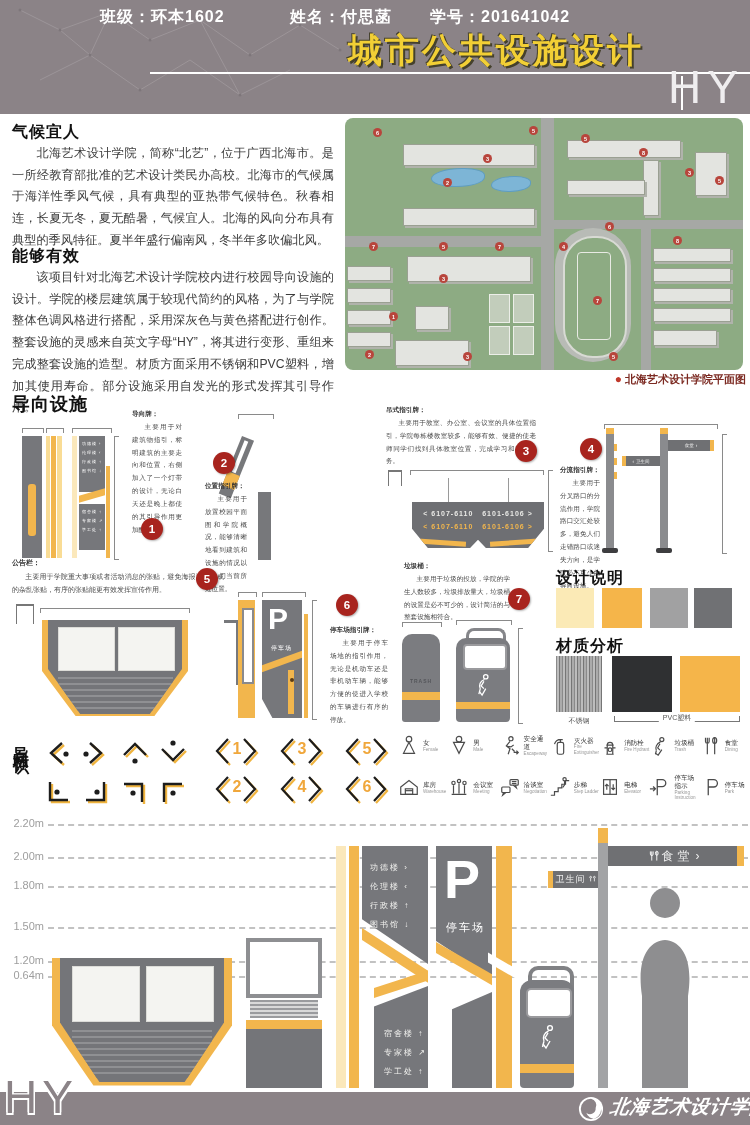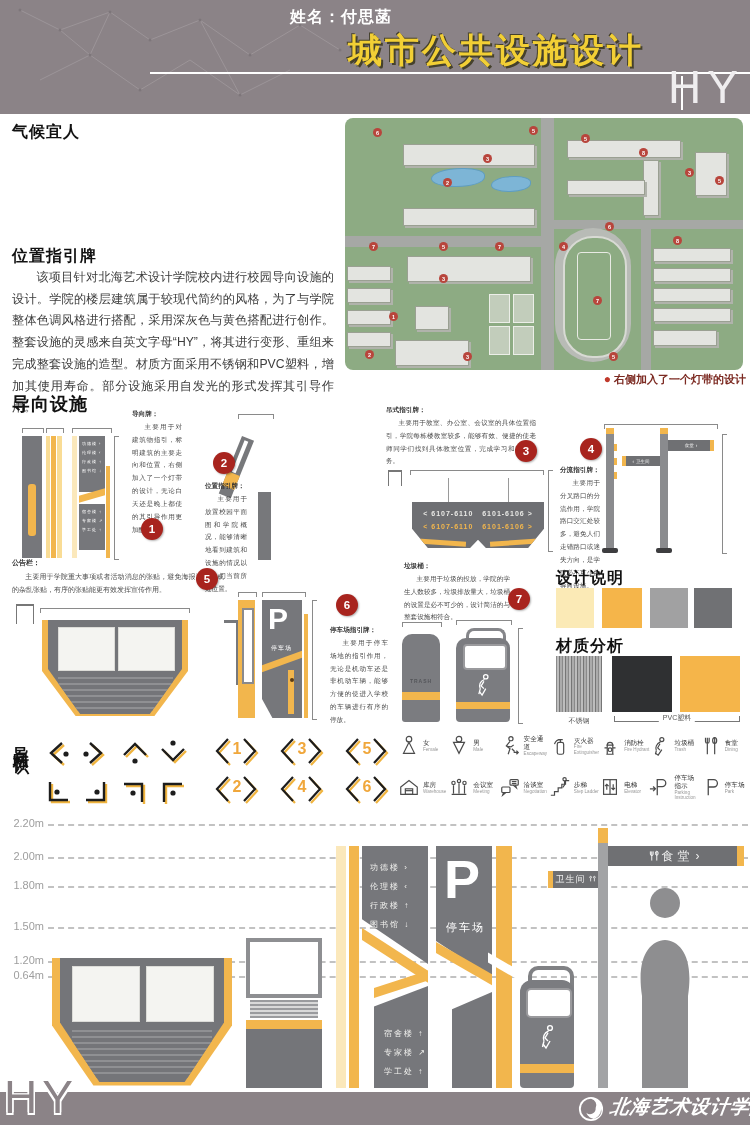--- a/index.html
+++ b/index.html
@@ -128,21 +128,24 @@
           <circle cx="340" cy="50" r="1.5"></circle>
         </g>
     </svg>
     <div class="hline"></div>
     <div class="htitle">城市公共设施设计</div>
     <div class="vline"></div>
     <div class="hy">HY</div>
   </div>
 
   <div class="sec-h" style="left:12px;top:122px;">气候宜人</div>
-  <div class="sec-h" style="left:12px;top:246px;">位置指引牌</div>
+  <div class="para" style="left:12px;top:143px;width:322px;">
+      <span class="ind">北海艺术设计学院，简称“北艺”，位于广西北海市。是一所经教育部批准的艺术设计类民办高校。北海市的气候属于海洋性季风气候，具有典型的亚热带气候特色。秋春相连，长夏无冬，夏无酷暑，气候宜人。北海的风向分布具有典型的季风特征。夏半年盛行偏南风，冬半年多吹偏北风。</span>
+    </div>
+  <div class="sec-h" style="left:12px;top:246px;">能够有效</div>
   <div class="para" style="left:12px;top:267px;width:322px;">
       <span class="ind">该项目针对北海艺术设计学院校内进行校园导向设施的设计。学院的楼层建筑属于较现代简约的风格，为了与学院整体色调风格进行搭配，采用深灰色与黄色搭配进行创作。整套设施的灵感来自英文字母“HY”，将其进行变形、重组来完成整套设施的造型。材质方面采用不锈钢和PVC塑料，增加其使用寿命。部分设施采用自发光的形式发挥其引导作用。</span>
     </div>
 
   <div class="map">
     <div class="road" style="left:196px;top:0;width:13px;height:252px;"></div>
     <div class="road" style="left:0;top:118px;width:196px;height:11px;"></div>
     <div class="road" style="left:209px;top:102px;width:189px;height:9px;"></div>
     <div class="road" style="left:296px;top:111px;width:10px;height:141px;"></div>
     <div class="bld" style="left:58px;top:26px;width:130px;height:20px;"></div>
@@ -188,21 +191,21 @@
     <div class="mk" style="left:214px;top:124px;">4</div>
     <div class="mk" style="left:260px;top:104px;">6</div>
     <div class="mk" style="left:328px;top:118px;">8</div>
     <div class="mk" style="left:94px;top:156px;">3</div>
     <div class="mk" style="left:44px;top:194px;">1</div>
     <div class="mk" style="left:20px;top:232px;">2</div>
     <div class="mk" style="left:118px;top:234px;">3</div>
     <div class="mk" style="left:248px;top:178px;">7</div>
     <div class="mk" style="left:264px;top:234px;">5</div>
   </div>
-  <div class="mapcap"><span class="dot">●</span> <span>右侧加入了一个灯带的设计</span></div>
+  <div class="mapcap"><span class="dot">●</span> <span>北海艺术设计学院平面图</span></div>
 
   <div class="sec-h" style="left:12px;top:392px;font-size:18px;">导向设施</div>
 
   <div class="dimt" style="left:22px;top:428px;width:20px;"></div>
   <div class="dimt" style="left:46px;top:428px;width:16px;"></div>
   <div class="dimt" style="left:72px;top:428px;width:38px;"></div>
   <div class="bar gray" style="left:22px;width:20px;">
     <div class="abs yel" style="left:6px;top:48px;width:8px;height:52px;border-radius:3px;"></div>
   </div>
   <div class="bar" style="left:46px;width:16px;background:repeating-linear-gradient(90deg,#f9dc95 0 4px,#fff 4px 5px,#f2b64d 5px 10px,#fff 10px 11px,#f9dc95 11px 16px);"></div>
@@ -773,20 +776,22 @@
   </div>
   <svg class="abs" style="left:622px;top:886px;" width="86" height="202" viewBox="0 0 86 202">
     <g fill="#8e8e90">
         <circle cx="43" cy="17" r="15"></circle>
         <path d="M20 202 V110 C14 70 28 55 43 54 C58 55 72 70 66 110 V202 Z"></path>
       </g>
   </svg>
 
   <div class="ftr"></div>
   <div class="fhy">HY</div>
+  <div class="ftxt" style="left:100px;">班级：环本1602</div>
   <div class="ftxt" style="left:290px;">姓名：付思菡</div>
+  <div class="ftxt" style="left:430px;">学号：201641042</div>
   <svg class="abs" style="left:578px;top:1096px;" width="26" height="26" viewBox="0 0 28 28">
     <circle cx="14" cy="14" r="13" fill="#fff"></circle>
     <path d="M14 3 a11 11 0 1 0 11 11 A8 8 0 0 1 9 18 a6 6 0 0 0 10 -5 A7 7 0 0 0 14 3" fill="#8b8387"></path>
   </svg>
   <div class="school">北海艺术设计学院</div>
 
 </div>
 
 </body></html>

